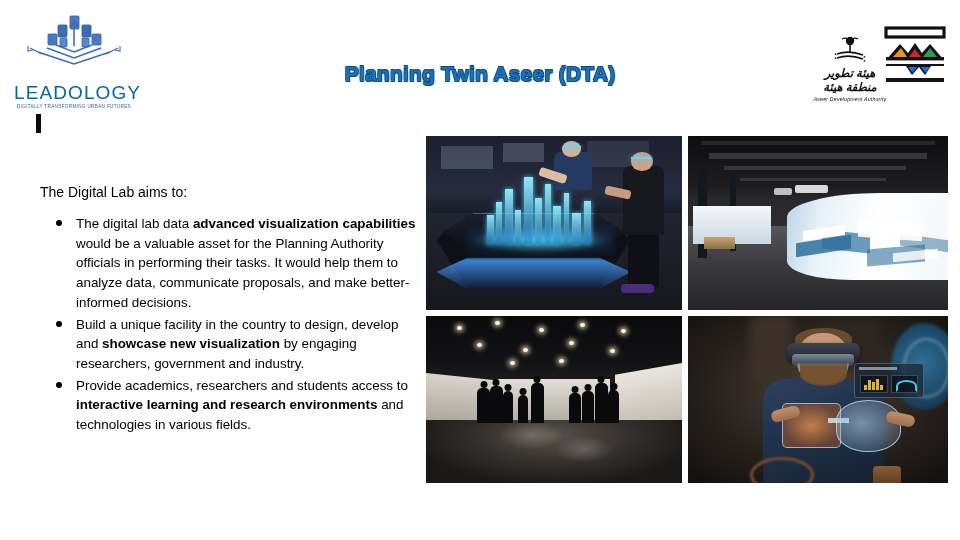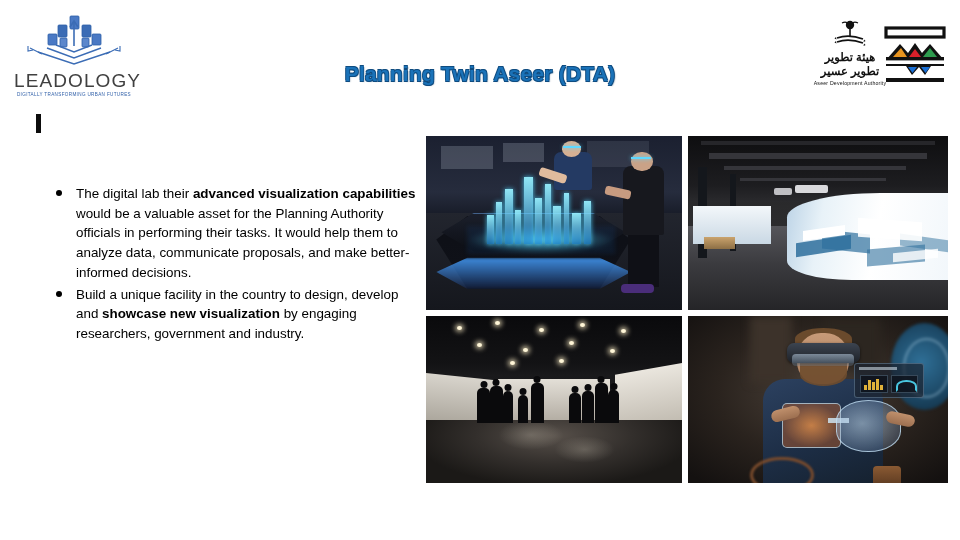--- a/index.html
+++ b/index.html
@@ -22,24 +22,24 @@
     left: 14px;
     top: 12px;
     width: 120px;
     height: 82px;
   }
   #leadology-logo .mark { width: 120px; height: 58px; display: block; }
   #leadology-logo .wordmark {
     font-family: "Liberation Sans", sans-serif;
     font-size: 19px;
     letter-spacing: 1.1px;
-    color: #404040;
+    color: #0369a1;
     text-align: right;
     line-height: 1;
-    margin-top: 1px;
+    margin-top: 13px;
   }
   #leadology-logo .tagline {
     font-family: "Liberation Sans", sans-serif;
     font-size: 4.6px;
     letter-spacing: 0.35px;
     color: #2f5fa8;
     text-align: center;
     margin-top: 2px;
     white-space: nowrap;
   }
@@ -58,23 +58,24 @@
       -0.7px -0.7px 0 #0f4c80,
        0.7px -0.7px 0 #0f4c80,
       -0.7px  0.7px 0 #0f4c80,
        0.7px  0.7px 0 #0f4c80,
        1.4px 1.4px 1.2px rgba(20,60,100,0.35);
   }
 
   #ada-logo {
     position: absolute;
     left: 812px;
-    top: 20px;
+    top: 36px;
     width: 76px;
     height: 74px;
+    font-style: italic;
   }
   #ada-logo .emblem { display:block; margin: 0 auto; }
   #ada-logo .ar {
     font-size: 11.5px;
     font-weight: bold;
     text-align: center;
     direction: rtl;
     line-height: 1.12;
     color: #111;
     margin-top: 1px;
@@ -340,21 +341,21 @@
     <path d="M9 3 Q13 1 16 4" stroke="#111" stroke-width="1.3" fill="none"></path>
     <path d="M25 3 Q21 1 18 4" stroke="#111" stroke-width="1.3" fill="none"></path>
     <path d="M4 18 Q16 14 30 19" stroke="#111" stroke-width="1.8" fill="none"></path>
     <path d="M4 22 Q16 18 30 23" stroke="#111" stroke-width="1.8" fill="none"></path>
     <path d="M3 17 l-1.5 1.6 l2 0.8 z" fill="#111"></path>
     <path d="M31 19.5 l1.6 1.5 l-2 0.9 z" fill="#111"></path>
     <path d="M3 21 l-1.5 1.6 l2 0.8 z" fill="#111"></path>
     <path d="M31 23.5 l1.6 1.5 l-2 0.9 z" fill="#111"></path>
   </svg>
   <div class="ar">هيئة تطوير</div>
-  <div class="ar">تطوير عسير</div>
+  <div class="ar">منطقة هيئة</div>
   <div class="en">Aseer Development Authority</div>
 </div>
 
 <svg id="aseer-mark" viewBox="0 0 62 58">
   <rect x="2" y="2" width="58" height="9" fill="none" stroke="#111" stroke-width="3.2"></rect>
   <g>
     <path d="M2 34 L16 18 L24 27 L31 17 L38 27 L46 18 L60 34 Z" fill="#111"></path>
     <path d="M9 31 L17 22 L23 31 Z" fill="#e8941f"></path>
     <path d="M25 31 L31 23 L37 31 Z" fill="#d8202a"></path>
     <path d="M39 31 L46 22 L53 31 Z" fill="#2e9b4e"></path>
@@ -366,28 +367,33 @@
     <path d="M37 41 L46 41 L41.5 47 Z" fill="#1a6fd4"></path>
   </g>
   <rect x="2" y="52" width="58" height="4" fill="#111"></rect>
 </svg>
 
 <div id="section-heading">
   <div class="accent-bar"></div>
 </div>
 
 <div id="body-copy">
+  <div id="intro-line">The  Digital Lab aims to:</div>
   <ul id="bullet-list">
     <li>
       <span class="dot"></span>
-      <span class="rich"><span>The  digital lab their </span><b>advanced visualization capabilities</b><span> would be a valuable  asset for the Planning Authority  officials in performing their tasks. It would help them to analyze  data, communicate proposals, and make better-informed decisions.</span></span>
+      <span class="rich"><span>The  digital lab data </span><b>advanced visualization capabilities</b><span> would be a valuable  asset for the Planning Authority  officials in performing their tasks. It would help them to analyze  data, communicate proposals, and make better-informed decisions.</span></span>
     </li>
     <li>
       <span class="dot"></span>
       <span class="rich"><span>Build a unique facility in the  country  to design, develop and </span><b>showcase new visualization</b><span> by engaging researchers, government  and industry.</span></span>
+    </li>
+    <li>
+      <span class="dot"></span>
+      <span class="rich"><span>Provide academics, researchers and students access to </span><b>interactive learning and research environments</b><span> and technologies  in various fields.</span></span>
     </li>
   </ul>
 </div>
 
 <div id="image-grid">
 
   <div class="photo p1">
     <div class="room-wall"></div>
     <div class="wall-panel" style="left:6%;top:6%;width:20%;height:13%;"></div>
     <div class="wall-panel" style="left:30%;top:4%;width:16%;height:11%;"></div>

